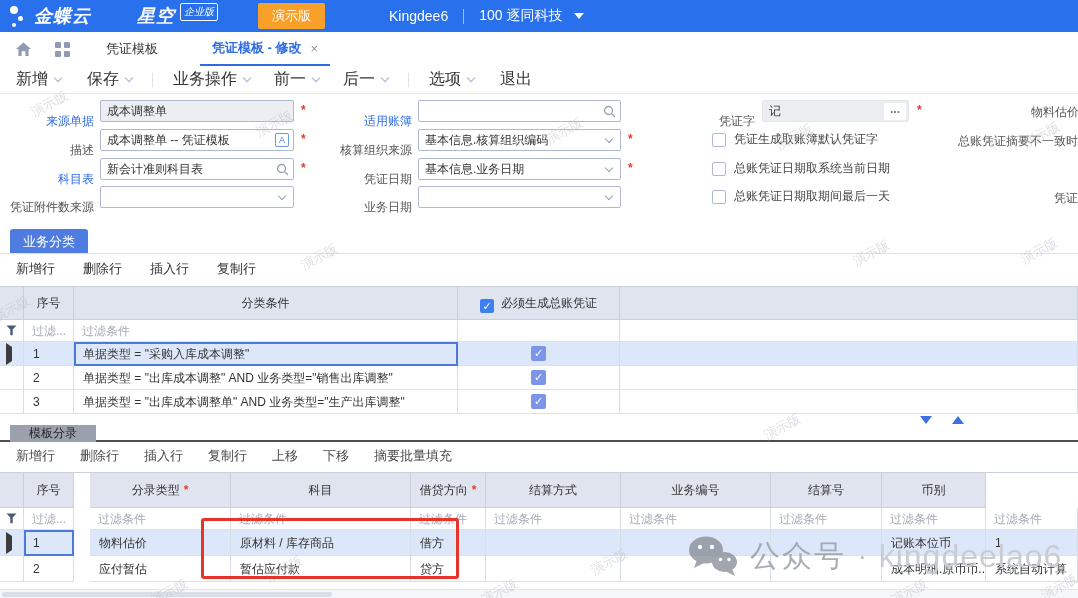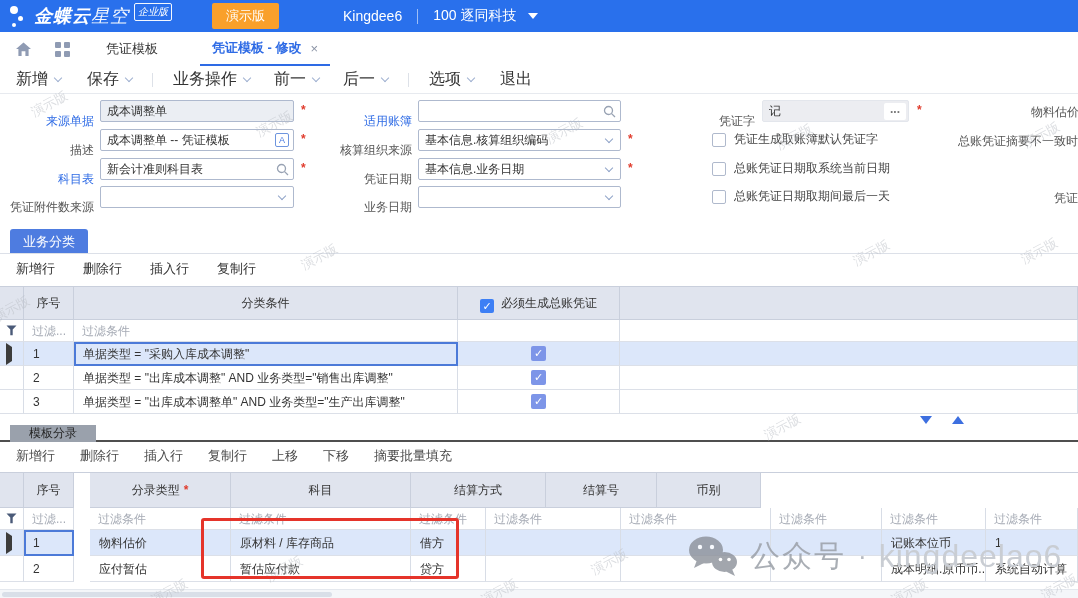--- a/index.html
+++ b/index.html
@@ -13,21 +13,21 @@
   
   .topbar { top:0; left:0; width:1078px; height:32px; background:#2970EC;
     display:flex; align-items:center; color:#fff; }
   .logo-dots { margin-left:10px; width:16px; height:26px; position:relative; flex:none; }
   .logo-dots i { position:absolute; background:#fff; border-radius:50%; }
   .logo-dots .d1 { width:8px; height:8px; left:0; top:3px; }
   .logo-dots .d2 { width:5px; height:5px; left:8px; top:13px; }
   .logo-dots .d3 { width:4px; height:4px; left:2px; top:20px; }
   .logo-text { margin-left:8px; font-size:18px; font-style:italic; letter-spacing:1px; white-space:nowrap; }
   .logo-main { font-weight:bold; }
-  .logo-sub { font-weight:normal; opacity:.95; }
+  .logo-sub { font-weight:bold; opacity:.95;margin-left:46px; }
   .ent-badge { margin-left:5px; margin-top:-8px; font-size:10px; font-style:italic;
     border:1px solid rgba(255,255,255,.95); border-radius:2px; padding:1px 3px; white-space:nowrap; }
   .demo-btn { margin-left:40px; background:#F9A02B; color:#fff; font-size:13px;
     padding:4px 14px; border-radius:2px; white-space:nowrap; cursor:pointer; }
   .tb-user { margin-left:64px; font-size:14px;text-align:center; }
   .tb-div { width:1px; height:15px; background:rgba(255,255,255,.55); margin:0 15px; }
   .tb-org { font-size:14px; }
   .tb-caret { margin-left:12px; width:0; height:0;
     border-left:5px solid transparent; border-right:5px solid transparent; border-top:6px solid #fff; }
 
@@ -332,21 +332,23 @@
   <span>下移</span>
   <span>摘要批量填充</span>
 </div>
 
 <div class="abs grid ent-grid">
   <div class="row hdr">
     <div class="cell hcell m-sel"></div>
     <div class="cell hcell m-seq">序号</div>
     <div class="cell hcell m-type"><span>分录类型</span><span class="star">*</span></div>
     <div class="cell hcell m-acct">科目</div>
+    <div class="cell hcell m-dir"><span>借贷方向</span><span class="star">*</span></div>
     <div class="cell hcell m-settle">结算方式</div>
+    <div class="cell hcell m-bizno">业务编号</div>
     <div class="cell hcell m-setno">结算号</div>
     <div class="cell hcell m-cur">币别</div>
   </div>
   <div class="row">
     <div class="cell fcell m-sel center"><svg width="11" height="11" viewBox="0 0 11 11" style="vertical-align:-1px">
           <path d="M0.5 0.5 H10.5 L6.7 4.6 V10.2 H4.3 V4.6 Z" fill="#4A5A78"></path>
         </svg></div>
     <div class="cell fcell m-seq">过滤...</div>
     <div class="cell fcell m-type">过滤条件</div>
     <div class="cell fcell m-acct">过滤条件</div>

